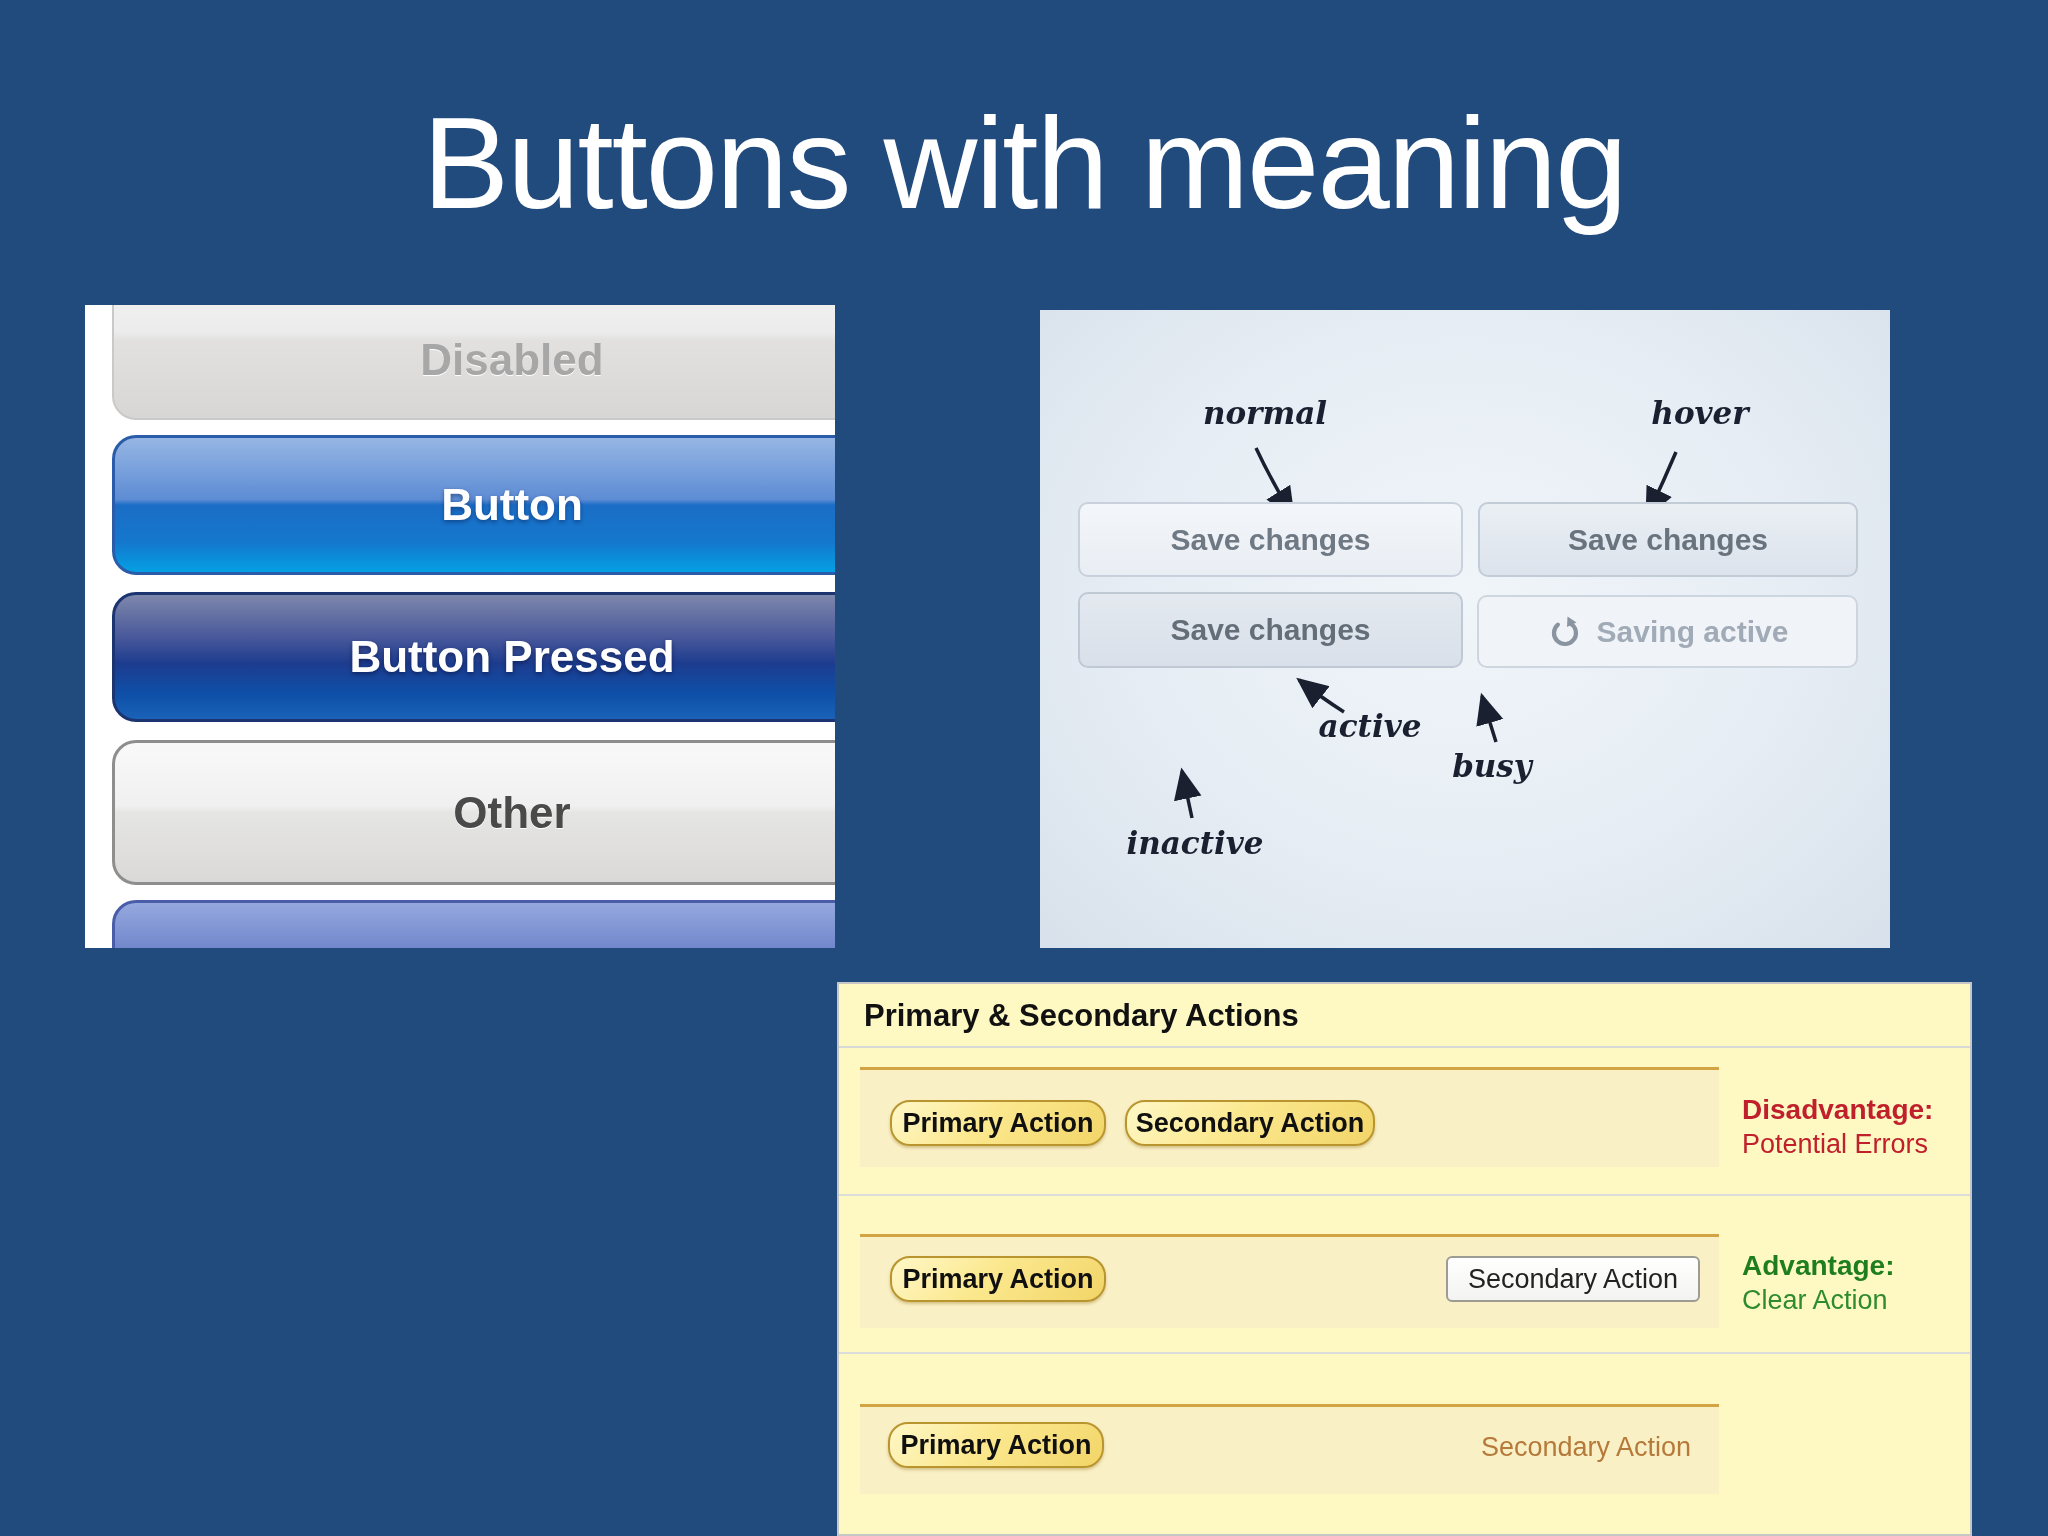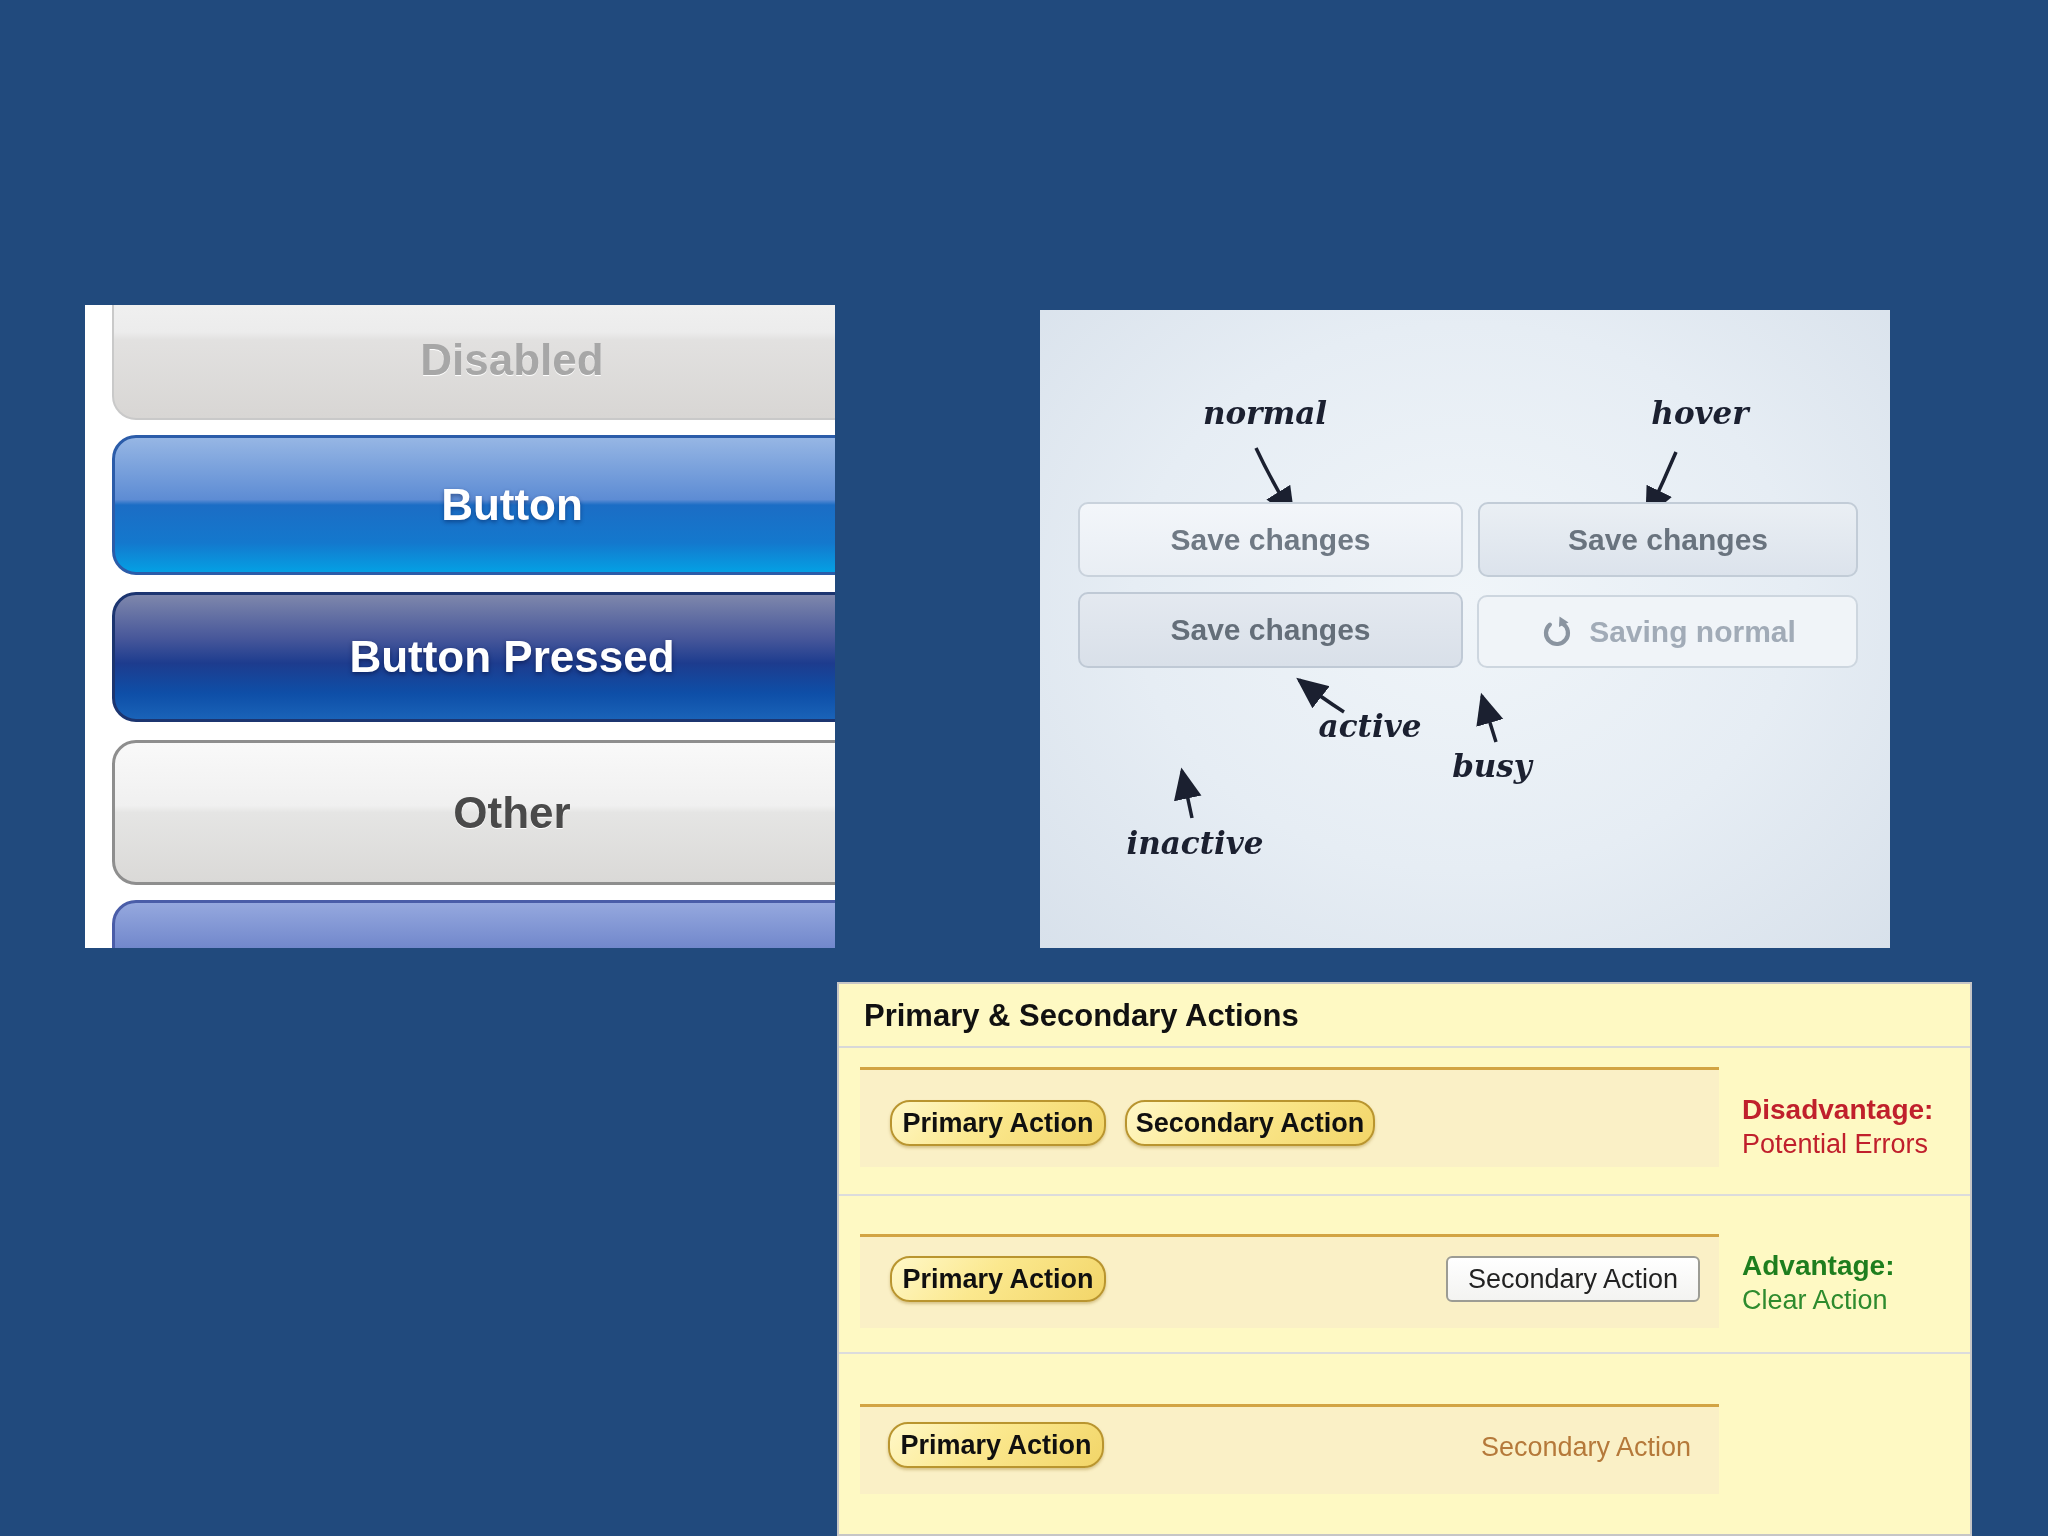--- a/index.html
+++ b/index.html
@@ -72,20 +72,21 @@
   .note span{font-size:27px;}
   .note-red{color:#C0202C;}
   .note-green-t{color:#1E7E1E;}
   .note-green-b{color:#2E8B2E;}
 </style>
 </head>
 <body>
 
 <div class="slide">
 
+  <div class="slide-title">Buttons with meaning</div>
 
   <div class="ios-panel">
     <div class="ios-btn ios-disabled">Disabled</div>
     <div class="ios-btn ios-blue">Button</div>
     <div class="ios-btn ios-pressed">Button Pressed</div>
     <div class="ios-btn ios-other">Other</div>
     <div class="ios-btn ios-partial"></div>
   </div>
 
   <div class="states-panel">
@@ -111,21 +112,21 @@
 
     <div class="state-btn st-normal">Save changes</div>
     <div class="state-btn st-hover">Save changes</div>
     <div class="state-btn st-active">Save changes</div>
 
     <div class="state-btn st-busy">
       <svg width="36" height="36" viewBox="0 0 36 36">
         <path d="M23.5,9.5 A11,11 0 1 1 10.9,10.6" fill="none" stroke="#8A94A0" stroke-width="4.2" stroke-linecap="round"></path>
         <path d="M20.5,2.5 L29.5,8.5 L20,13 z" fill="#8A94A0"></path>
       </svg>
-      <span>Saving normal</span>
+      <span>Saving active</span>
     </div>
 
   </div>
 
   <div class="actions-panel">
 
     <div class="actions-header">Primary &amp; Secondary Actions</div>
     <div class="hdr-rule"></div>
 
     <div class="yellow-band band-1"></div>

